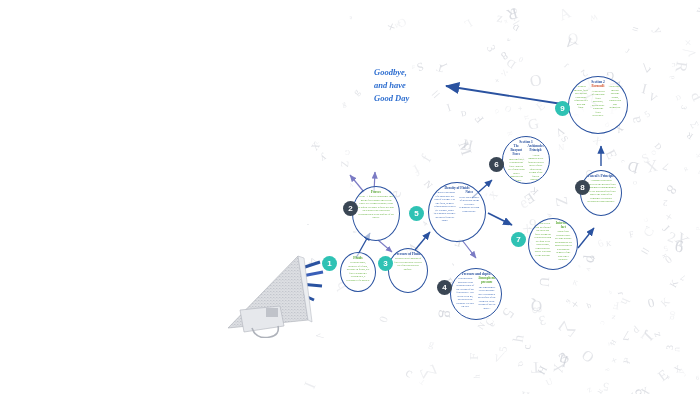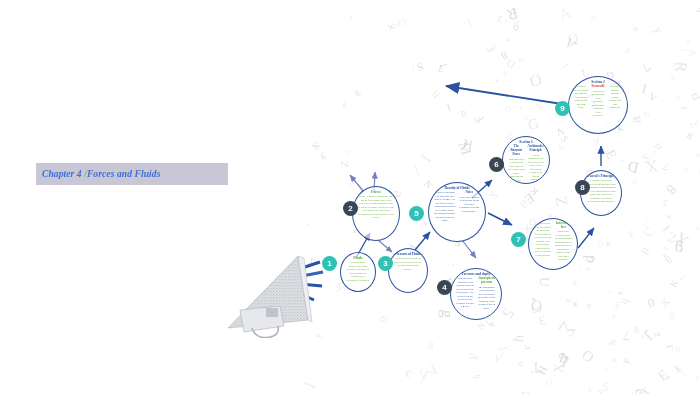--- a/index.html
+++ b/index.html
@@ -436,26 +436,26 @@
         <rect x="1.6" y="1.5" width="1.2" height="0.6" fill="#c6c9d0"></rect>
       </pattern>
     </defs>
     <polygon points="76,4 86,68 6,76" fill="url(#paperTex)" stroke="#b4b7bf" stroke-width="0.7"></polygon>
     <polygon points="76,4 82,6 90,70 86,68" fill="#eceef1" stroke="#b9bcc4" stroke-width="0.6"></polygon>
     <polygon points="18,58 58,54 62,74 22,80" fill="#e6e8ec" stroke="#aeb2ba" stroke-width="0.6"></polygon>
     <path d="M30,76 q4,12 18,9 q10,-2 8,-11" fill="none" stroke="#aeb2ba" stroke-width="1.6"></path>
     <rect x="44" y="56" width="12" height="9" fill="#9a9ea8" opacity="0.5"></rect>
   </svg>
 
-  <div id="title-bar">
-    <div id="title-text">
-      <span>Chapter 4 </span><span class="slash">/</span><span>Forces and Fluids</span>
-    </div>
+
+  <div id="goodbye">
+    <div>Goodbye,</div>
+    <div>and have</div>
+    <div>Good Day</div>
   </div>
-
 
   <div id="nodes-layer">
       <div class="node" style="left: 340px; top: 252px; width: 36px; height: 40px;">
         <div class="node-inner">
           <div class="node-head head-green">Fluids</div>
           <div class="node-cols">
             <div class="node-col">
               <div class="node-body body-green">Fluid pressure, property of a fluid, pressure in fluids, is a force acting on a certain area, a resistance of a particle</div>
             </div>
           </div>

